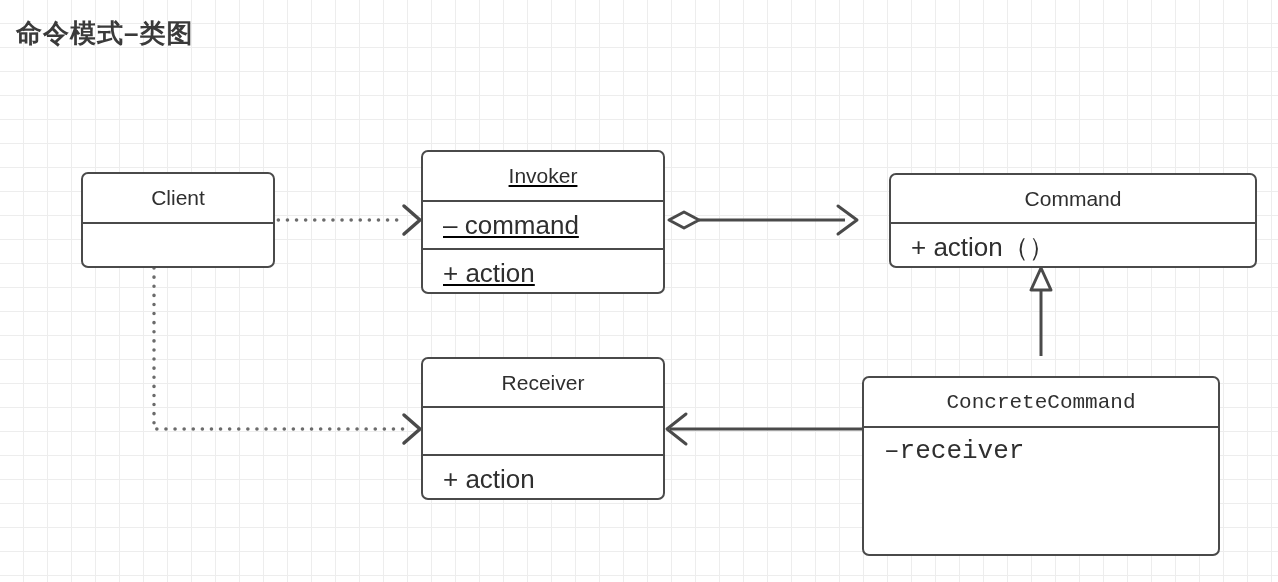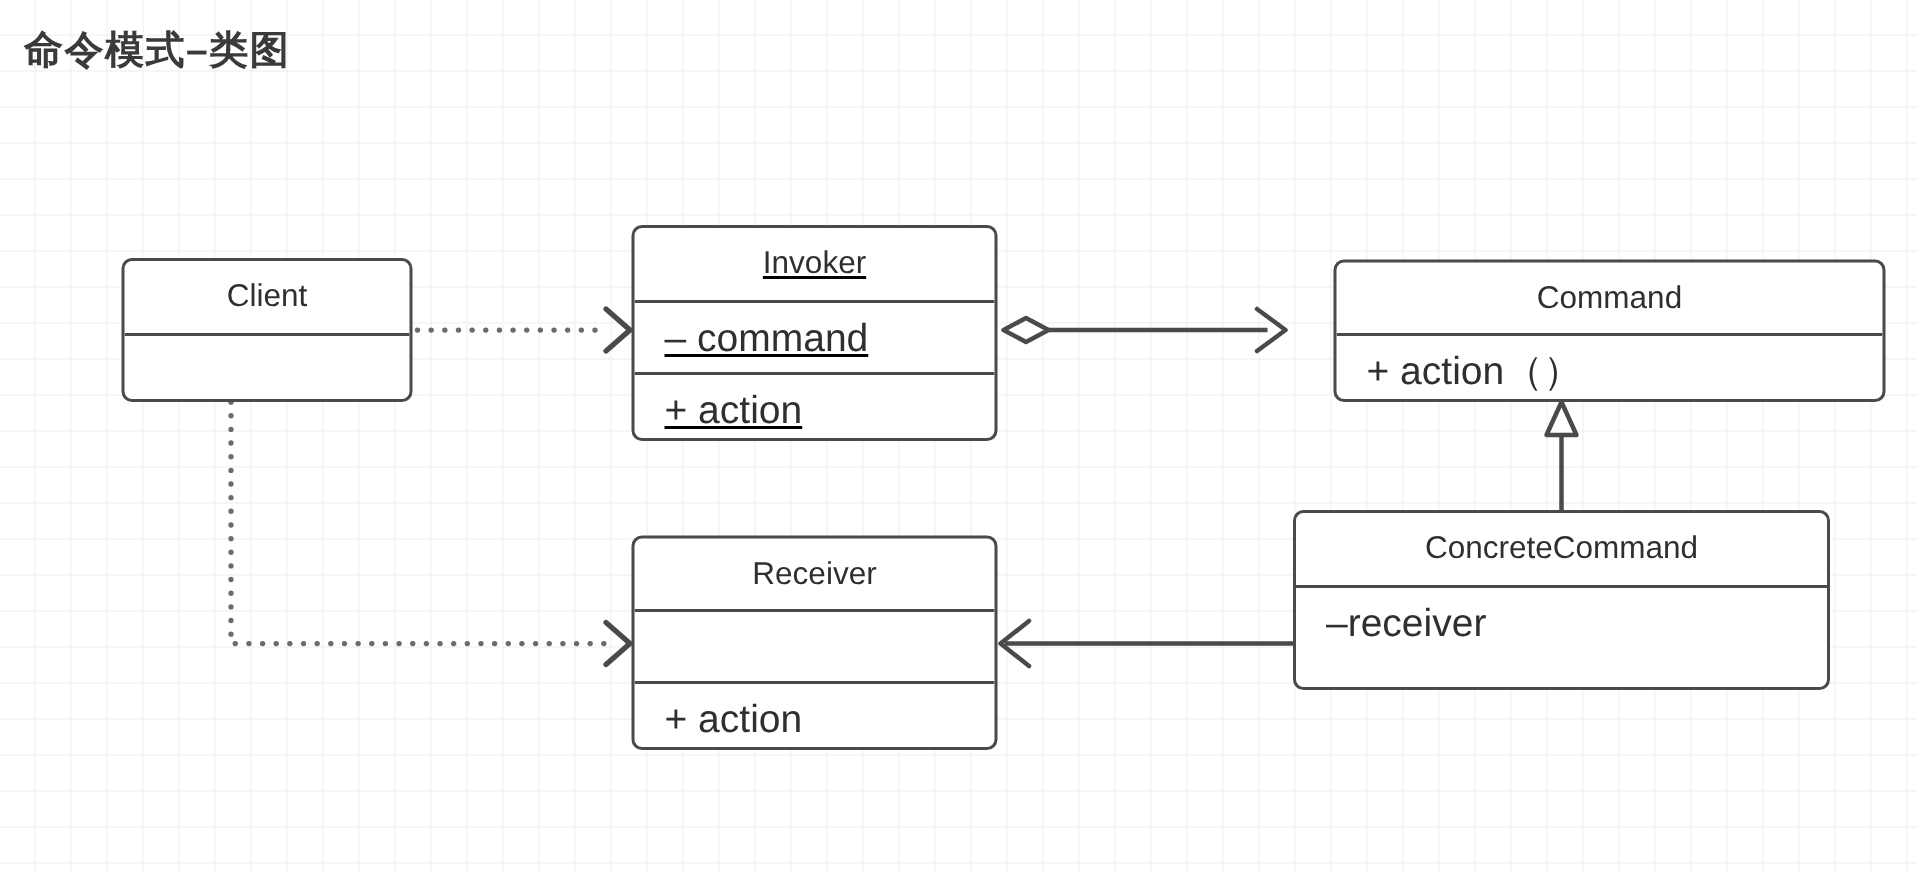--- a/index.html
+++ b/index.html
@@ -115,19 +115,19 @@
       </div>
       <div class="uml-box" style="left: 889px; top: 173px; width: 368px; height: 95px;">
         <div class="uml-row uml-title" style="height: 47px;">Command</div>
         <div class="uml-row uml-member sep" style="height: 48px;">+ action（）</div>
       </div>
       <div class="uml-box" style="left: 421px; top: 357px; width: 244px; height: 143px;">
         <div class="uml-row uml-title" style="height: 47px; text-align: center;">Receiver</div>
         <div class="uml-row uml-member sep" style="height: 48px;"></div>
         <div class="uml-row uml-member sep" style="height: 48px;">+ action</div>
       </div>
-      <div class="uml-box" style="left: 862px; top: 340px; width: 358px; height: 120px;">
+      <div class="uml-box" style="left: 862px; top: 376px; width: 358px; height: 180px; font-family: Liberation Mono, monospace;">
         <div class="uml-row uml-title" style="height: 48px;">ConcreteCommand</div>
         <div class="uml-row uml-member sep" style="height: 48px; text-align: center;">–receiver</div>
       </div>
     </div>
 
 </div>
 
 </body></html>

